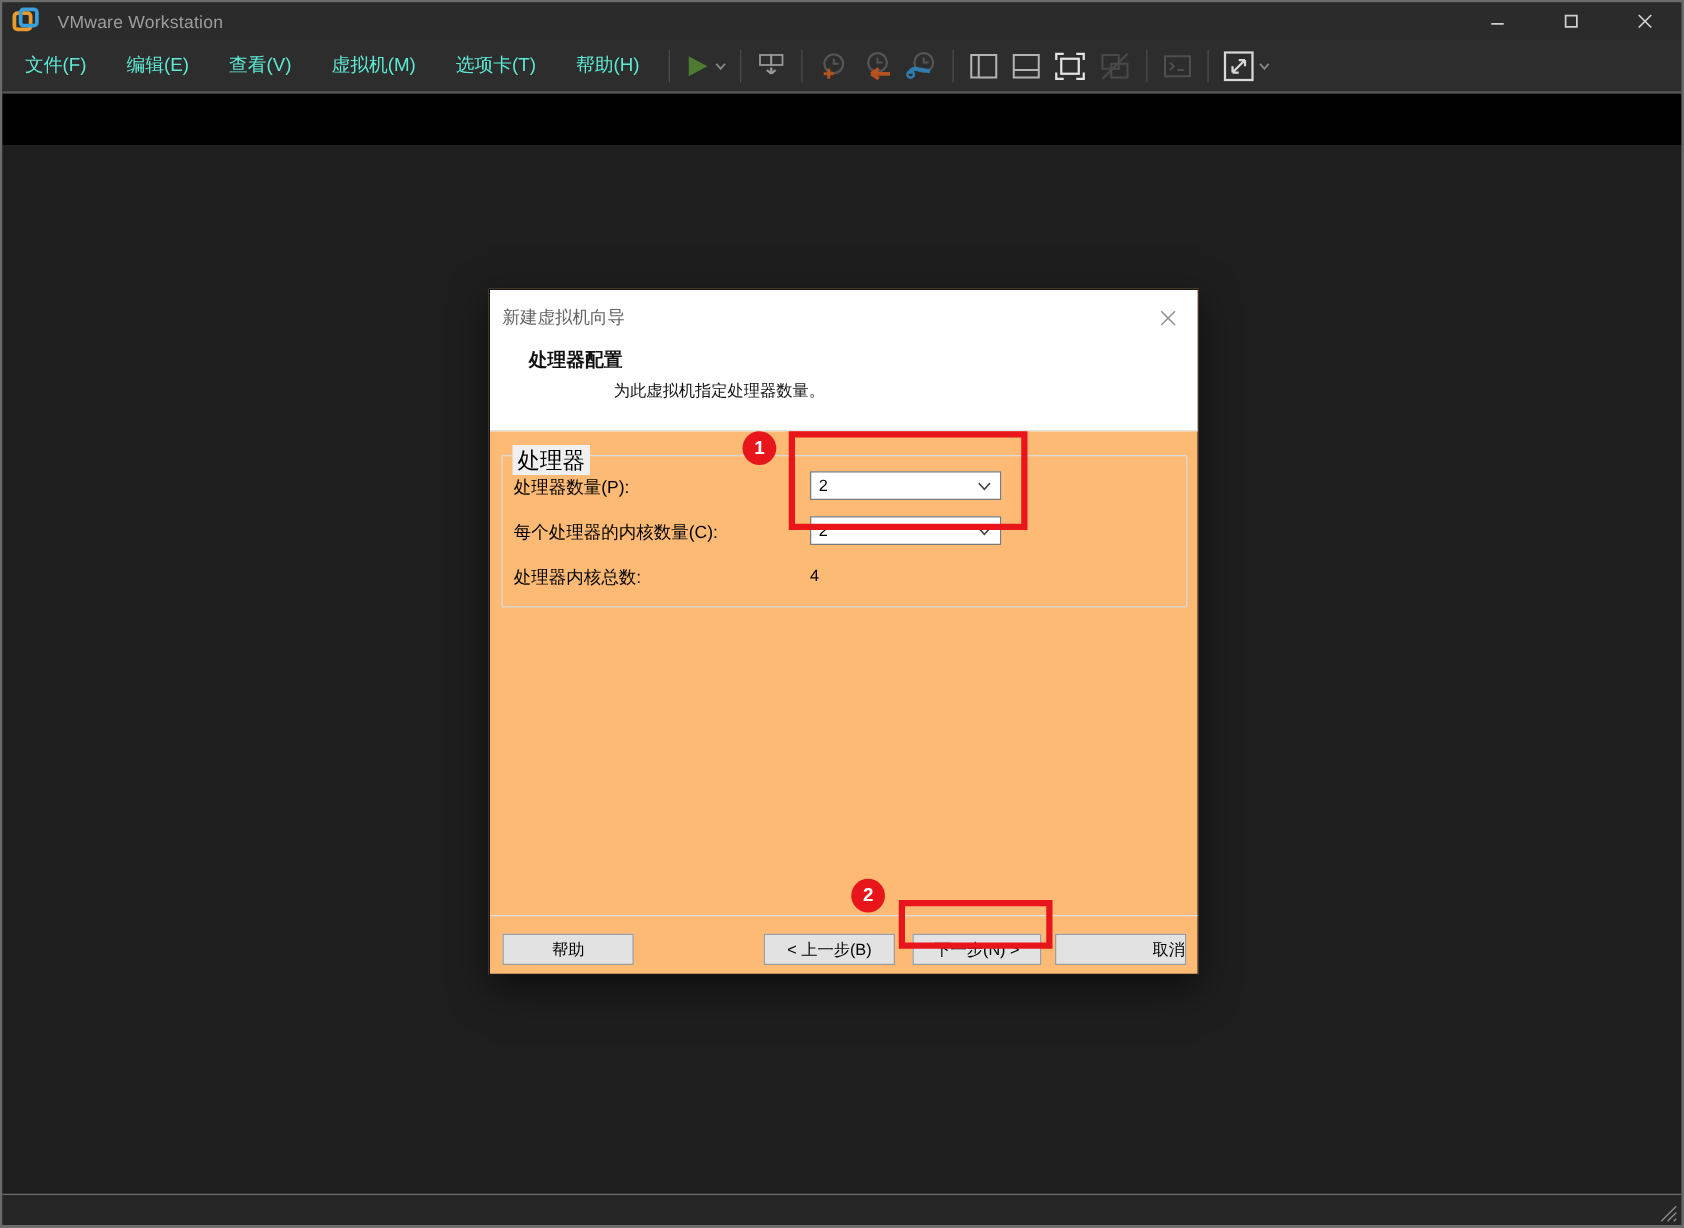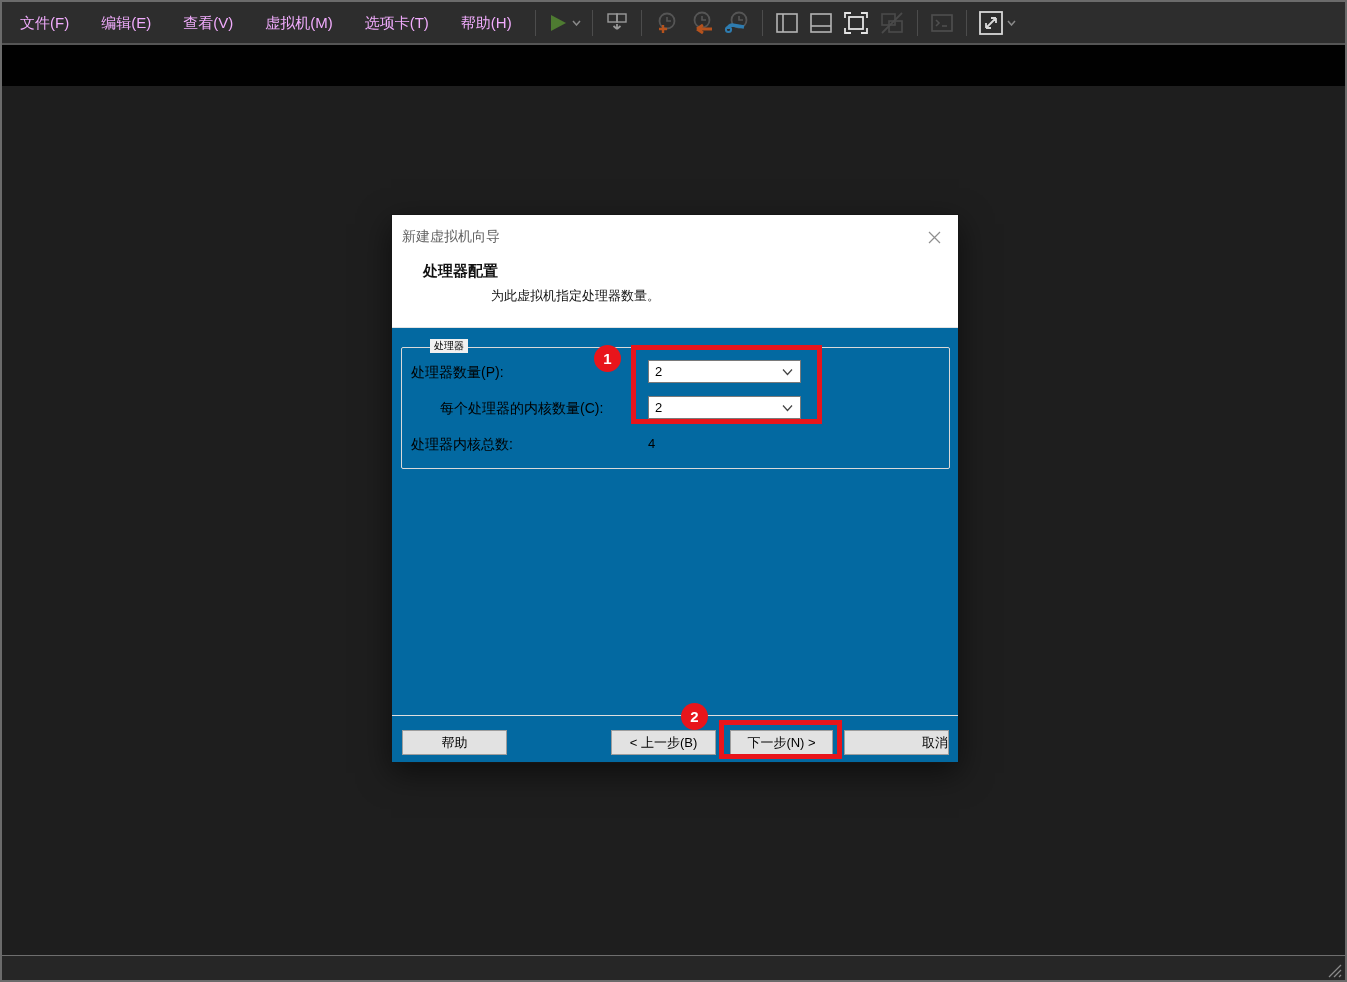--- a/index.html
+++ b/index.html
@@ -24,62 +24,62 @@
   .titlebar-text { color: #9e9e9e; font-size: 14px; margin-left: 14px; letter-spacing: .2px; }
   .win-controls { margin-left: auto; display: flex; height: 100%; }
   .win-btn { width: 59px; height: 100%; display: flex; align-items: center; justify-content: center; }
   .win-btn svg { display: block; }
 
   
   .menubar {
     height: 43px; background: #2d2d2d; border-bottom: 2px solid #555;
     display: flex; align-items: center; flex: 0 0 auto; padding-left: 2px;
   }
-  .menu-item { color: #f0abfc; font-size: 15px; padding: 0 16px; line-height: 41px; cursor: default; }
+  .menu-item { color: #5eead4; font-size: 15px; padding: 0 16px; line-height: 41px; cursor: default; }
   .tb-sep { width: 1px; height: 26px; background: #4c4c4c; margin: 0 7px; flex: 0 0 auto; }
   .tb-btn { display: flex; align-items: center; justify-content: center; padding: 0 4px; height: 34px; }
   .tb-btn svg { display: block; }
   .chev { margin-left: 3px; }
 
   
   .tabstrip { height: 41px; background: #010101; flex: 0 0 auto; }
   .content { flex: 1 1 auto; background: #1e1e1e; position: relative; }
   .statusbar {
     height: 25px; background: #262626; border-top: 1px solid #6e6e6e;
     flex: 0 0 auto; position: relative;
   }
   .resize-grip { position: absolute; right: 3px; bottom: 2px; width: 16px; height: 16px; }
 
   
   .dialog {
-    position: absolute; left: 389px; top: 212px; width: 568px; height: 549px;
-    background: #0369a1; border: 1px solid #161616;
+    position: absolute; left: 389px; top: 229px; width: 568px; height: 549px;
+    background: #fdba74; border: 1px solid #161616;
     box-shadow: 0 10px 30px rgba(0,0,0,.55);
     font-size: 13px; color: #000;
   }
   .dlg-header {
     position: absolute; left: 0; top: 0; right: 0; height: 113px;
     background: #ffffff; border-bottom: 1px solid #e3e3e3;
   }
   .dlg-title { position: absolute; left: 10px; top: 13px; font-size: 14px; color: #646464; }
   .dlg-close { position: absolute; right: 12px; top: 10px; width: 24px; height: 24px;
                display: flex; align-items: center; justify-content: center; }
   .dlg-heading { position: absolute; left: 31px; top: 47px; font-size: 15px; font-weight: bold; color: #111; }
   .dlg-desc { position: absolute; left: 63px; top: 72px; font-size: 13px; color: #111; margin-left: 36px; }
 
   .groupbox {
     position: absolute; left: 9px; top: 132px; width: 549px; height: 122px;
     border: 1px solid #d9d9d9; border-radius: 2px;
   }
   .groupbox-legend {
     position: absolute; left: 8px; top: -9px; background: #f0f0f0;
-    padding: 0 4px; font-size: 10px; color: #000; margin-left: 20px;
+    padding: 0 4px; font-size: 18px; color: #000;
   }
   .fld-label { position: absolute; left: 19px; color: #000; font-size: 14px; }
-  .lbl-1 { top: 149px; } .lbl-2 { top: 185px; margin-left: 29px; } .lbl-3 { top: 221px; }
+  .lbl-1 { top: 149px; } .lbl-2 { top: 185px; } .lbl-3 { top: 221px; }
   .combo {
     position: absolute; left: 256px; width: 153px; height: 23px;
     background: #fff; border: 1px solid #7a7a7a;
     display: flex; align-items: center; padding-left: 6px; font-size: 13px;
   }
   .combo-1 { top: 145px; } .combo-2 { top: 181px; }
   .combo .combo-arrow { position: absolute; right: 7px; top: 7px; }
   .total-value { position: absolute; left: 256px; top: 221px; font-size: 13px; }
 
   .dlg-footer-line { position: absolute; left: 0; right: 0; top: 500px; height: 1px; background: #dfdfdf; }
@@ -104,20 +104,44 @@
     display: flex; align-items: center; justify-content: center; z-index: 41; pointer-events: none;
   }
   .hl-badge-1 { left: 592px; top: 343px; }
   .hl-badge-2 { left: 679px; top: 701px; }
 </style>
 </head>
 <body>
 
 <div class="window">
 
+  <div class="titlebar">
+    <div class="vm-logo">
+      <div class="sq orange"></div>
+        <div class="sq blue"></div>
+    </div>
+    <div class="titlebar-text">VMware Workstation</div>
+    <div class="win-controls">
+      <div class="win-btn">
+        <svg width="12" height="12">
+            <line x1="1" y1="8" x2="11" y2="8" stroke="#cfcfcf" stroke-width="1.4"></line>
+          </svg>
+      </div>
+      <div class="win-btn">
+        <svg width="12" height="12">
+            <rect x="1.5" y="1.5" width="9" height="9" fill="none" stroke="#cfcfcf" stroke-width="1.4"></rect>
+          </svg>
+      </div>
+      <div class="win-btn">
+        <svg width="12" height="12">
+            <path d="M1 1 L11 11 M11 1 L1 11" stroke="#cfcfcf" stroke-width="1.4"></path>
+          </svg>
+      </div>
+    </div>
+  </div>
 
   <div class="menubar">
     <div class="menu-item">文件(F)</div>
     <div class="menu-item">编辑(E)</div>
     <div class="menu-item">查看(V)</div>
     <div class="menu-item">虚拟机(M)</div>
     <div class="menu-item">选项卡(T)</div>
     <div class="menu-item">帮助(H)</div>
 
     <div class="tb-sep"></div>

